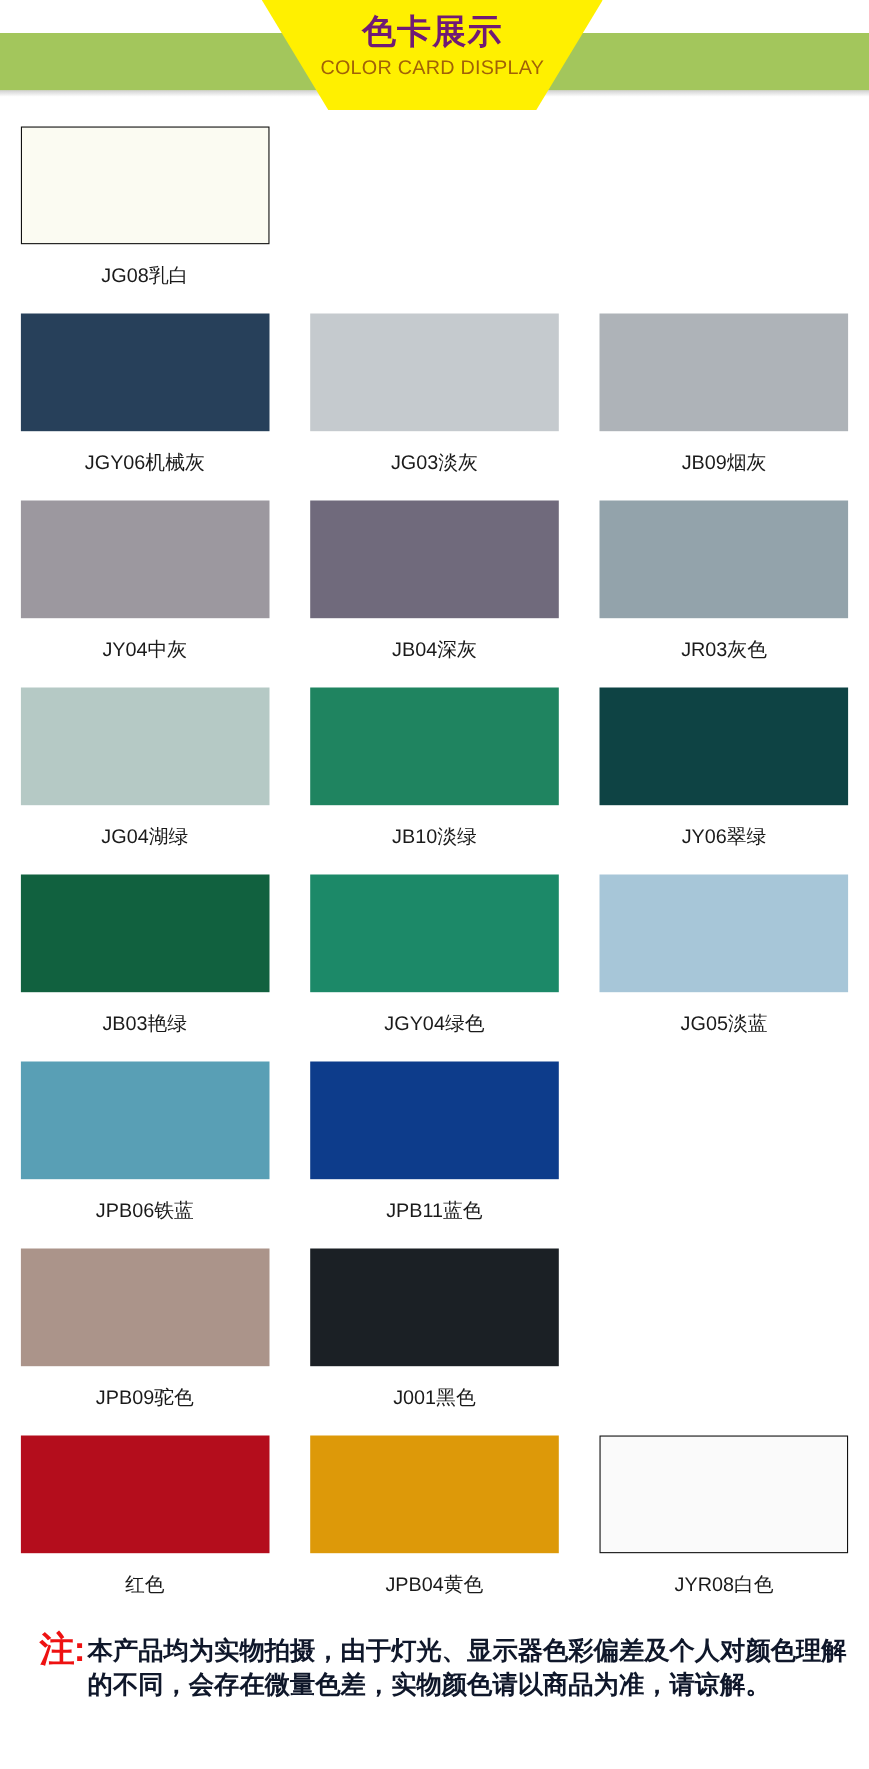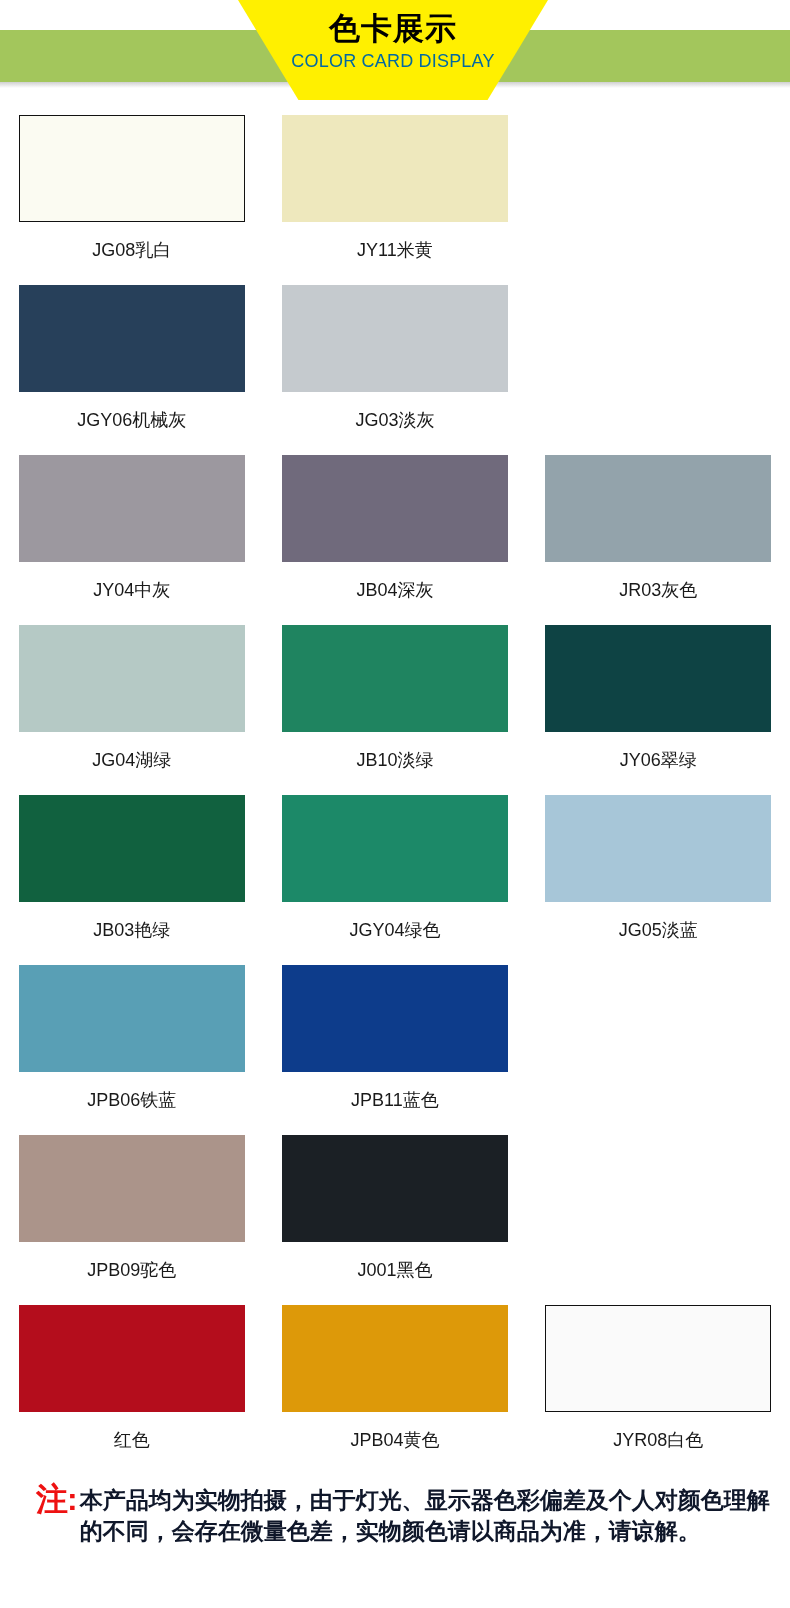--- a/index.html
+++ b/index.html
@@ -51,29 +51,29 @@
     display: flex;
     flex-direction: column;
     align-items: center;
     justify-content: flex-start;
     padding-top: 11px;
     box-sizing: border-box;
   }
   .header-title-cn {
     font-size: 31px;
     font-weight: bold;
-    color: #000000;
+    color: #701a75;
     letter-spacing: 1px;
     line-height: 36px;
     white-space: nowrap;
   }
   .header-title-en {
     font-size: 18px;
     font-weight: normal;
-    color: #0369a1;
+    color: #a16207;
     letter-spacing: 0.2px;
     line-height: 22px;
     margin-top: 3px;
     white-space: nowrap;
   }
 
   
   .grid {
     position: relative;
     width: 790px;
@@ -146,33 +146,33 @@
     <div class="header-title-en">COLOR CARD DISPLAY</div>
   </div>
 </div>
 
 <div class="grid" id="grid">
     <div class="grid-row">
       <div class="cell">
         <div class="swatch bordered" style="background: rgb(251, 251, 242);"></div>
         <div class="cell-label">JG08乳白</div>
       </div>
-      <div class="cell">
-        <div class="swatch" style="background: rgb(238, 232, 189);"></div>
-        <div class="cell-label">JY11米黄</div>
-      </div>
     </div>
     <div class="grid-row">
       <div class="cell">
         <div class="swatch" style="background: rgb(39, 64, 90);"></div>
         <div class="cell-label">JGY06机械灰</div>
       </div>
       <div class="cell">
         <div class="swatch" style="background: rgb(197, 202, 206);"></div>
         <div class="cell-label">JG03淡灰</div>
+      </div>
+      <div class="cell">
+        <div class="swatch" style="background: rgb(174, 179, 184);"></div>
+        <div class="cell-label">JB09烟灰</div>
       </div>
     </div>
     <div class="grid-row">
       <div class="cell">
         <div class="swatch" style="background: rgb(156, 152, 159);"></div>
         <div class="cell-label">JY04中灰</div>
       </div>
       <div class="cell">
         <div class="swatch" style="background: rgb(112, 106, 124);"></div>
         <div class="cell-label">JB04深灰</div>

